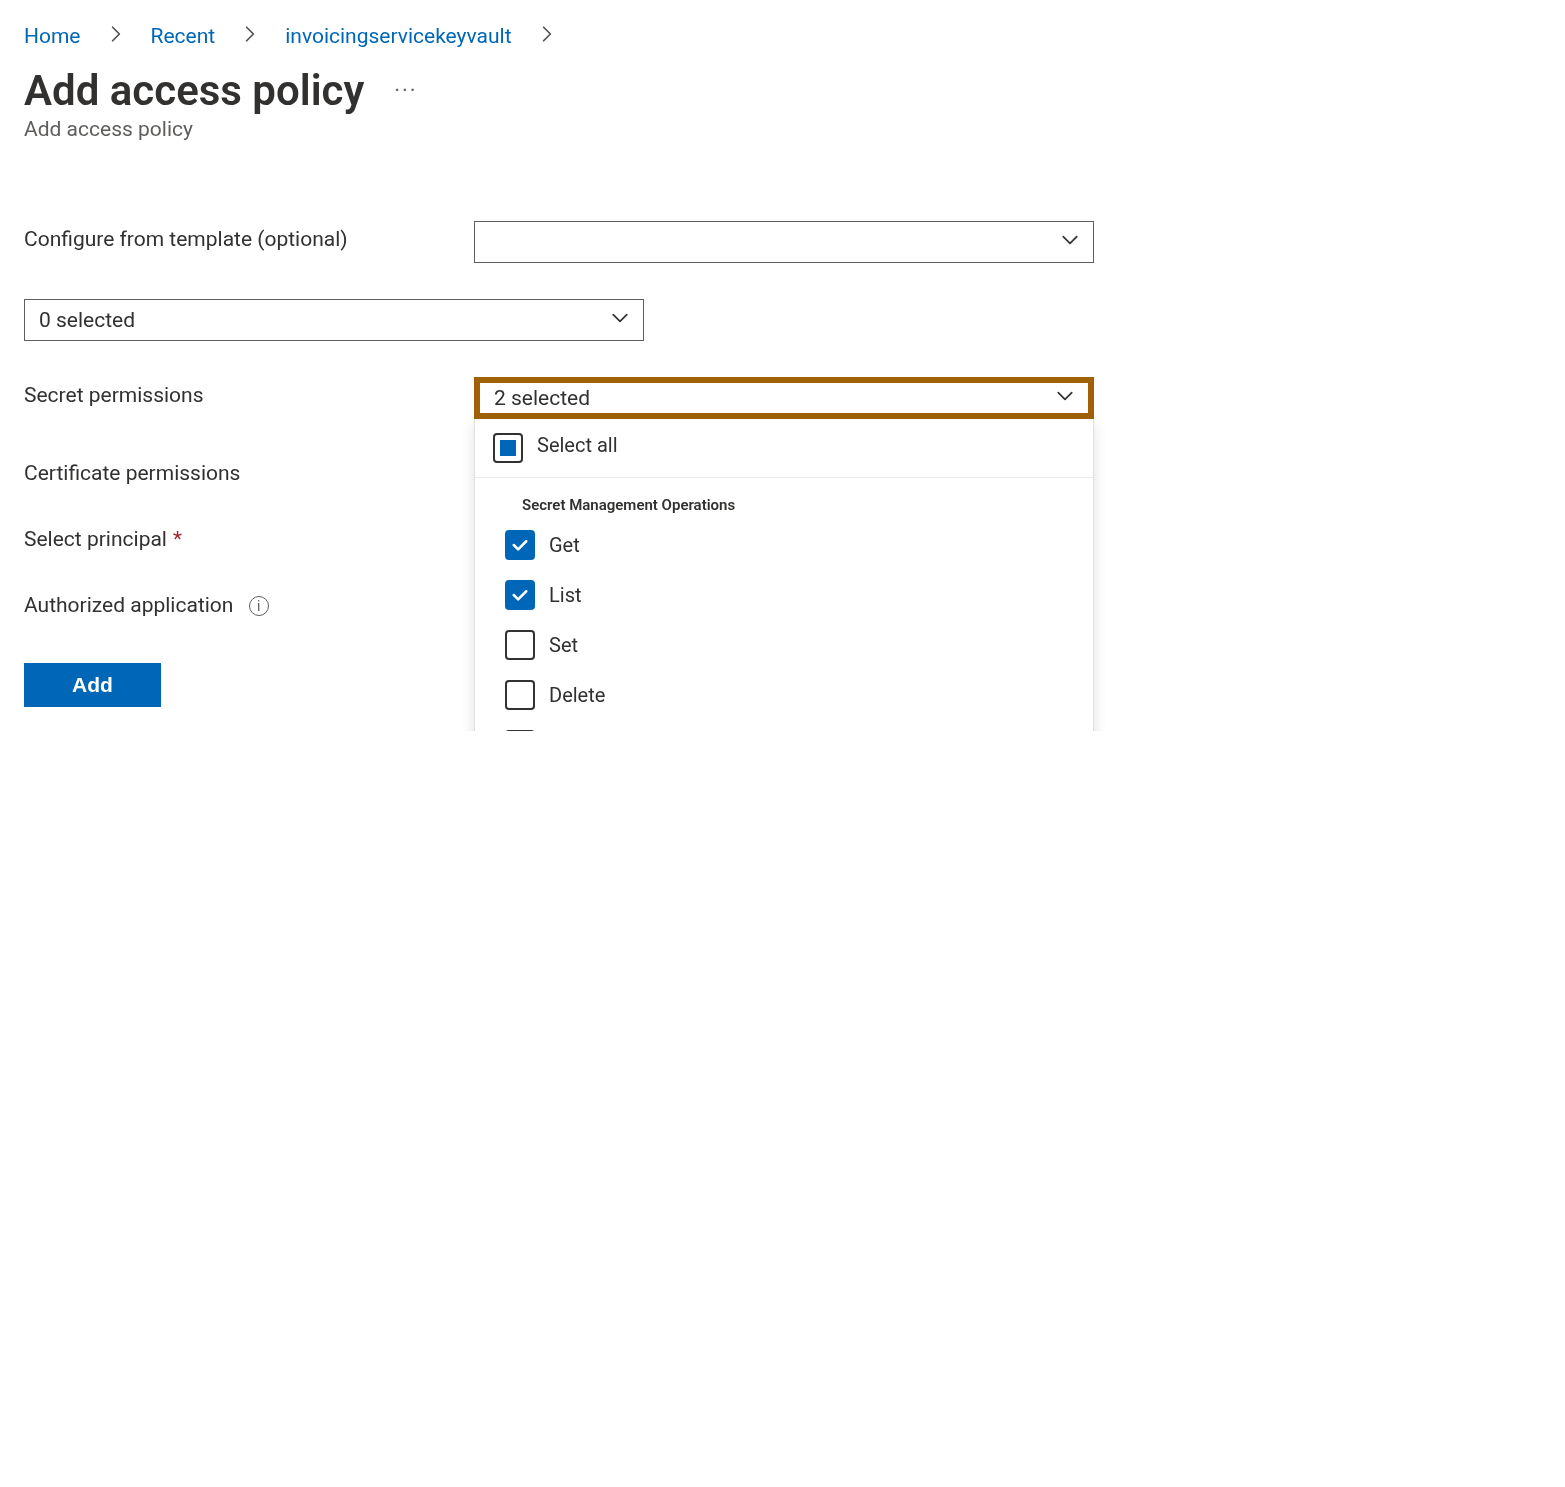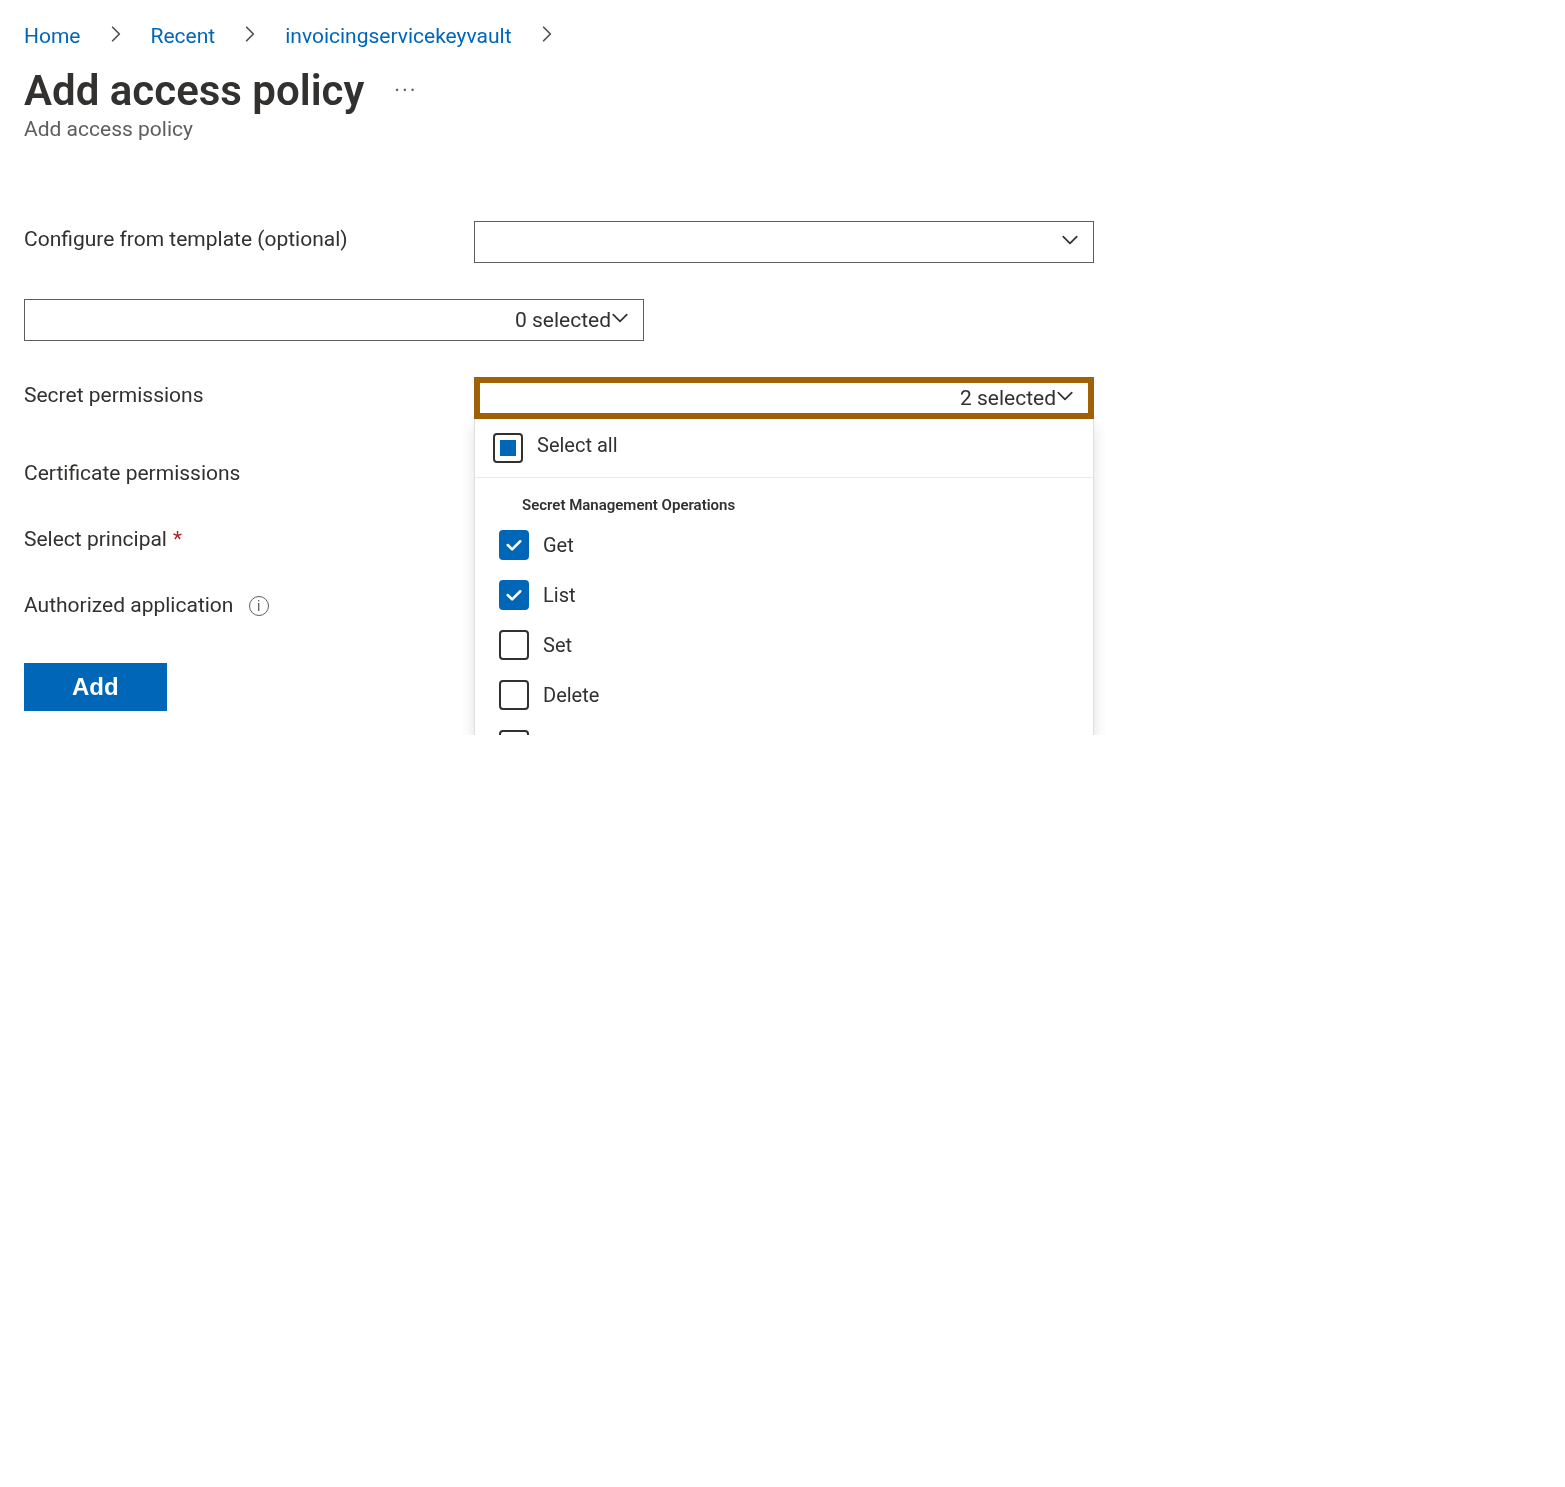--- a/index.html
+++ b/index.html
@@ -76,21 +76,21 @@
       max-width: 620px;
       position: relative;
     }
     .select-box {
       width: 100%;
       height: 42px;
       border: 1px solid #605e5c;
       background: #fff;
       display: flex;
       align-items: center;
-      justify-content: flex-end;
+      justify-content: space-between;
       padding: 0 14px;
       font-size: 21px;
       color: #323130;
       cursor: pointer;
     }
     .select-box.focused {
       border: 6px solid #a16207;
     }
     .chev-svg { width:18px; height:18px; }
     .dropdown-panel {
@@ -115,21 +115,21 @@
       font-weight:600;
       font-size:15px;
       padding:18px 9px 6px;
       color:#323130;
       margin-left:38px;
     }
     .dd-option {
       display:flex;
       align-items:center;
       gap:14px;
-      padding:10px 24px;
+      padding:10px 30px;
       cursor:pointer;
     }
     .checkbox {
       width:30px; height:30px;
       border:2px solid #323130;
       border-radius:4px;
       flex-shrink:0;
       display:flex;
       align-items:center;
       justify-content:center;
@@ -144,21 +144,21 @@
       background:#fff;
     }
     .checkbox.indeterminate .inner-square {
       width:16px; height:16px;
       background:#0067b8;
     }
     .add-button {
       background:#0067b8;
       color:#fff;
       border:none;
-      font-size:24px;
+      font-size:21px;
       font-weight:600;
       padding:10px 48px;
       cursor:pointer;
       margin-top:10px;
     }
   </style>
 </head>
 <body>
 
 

